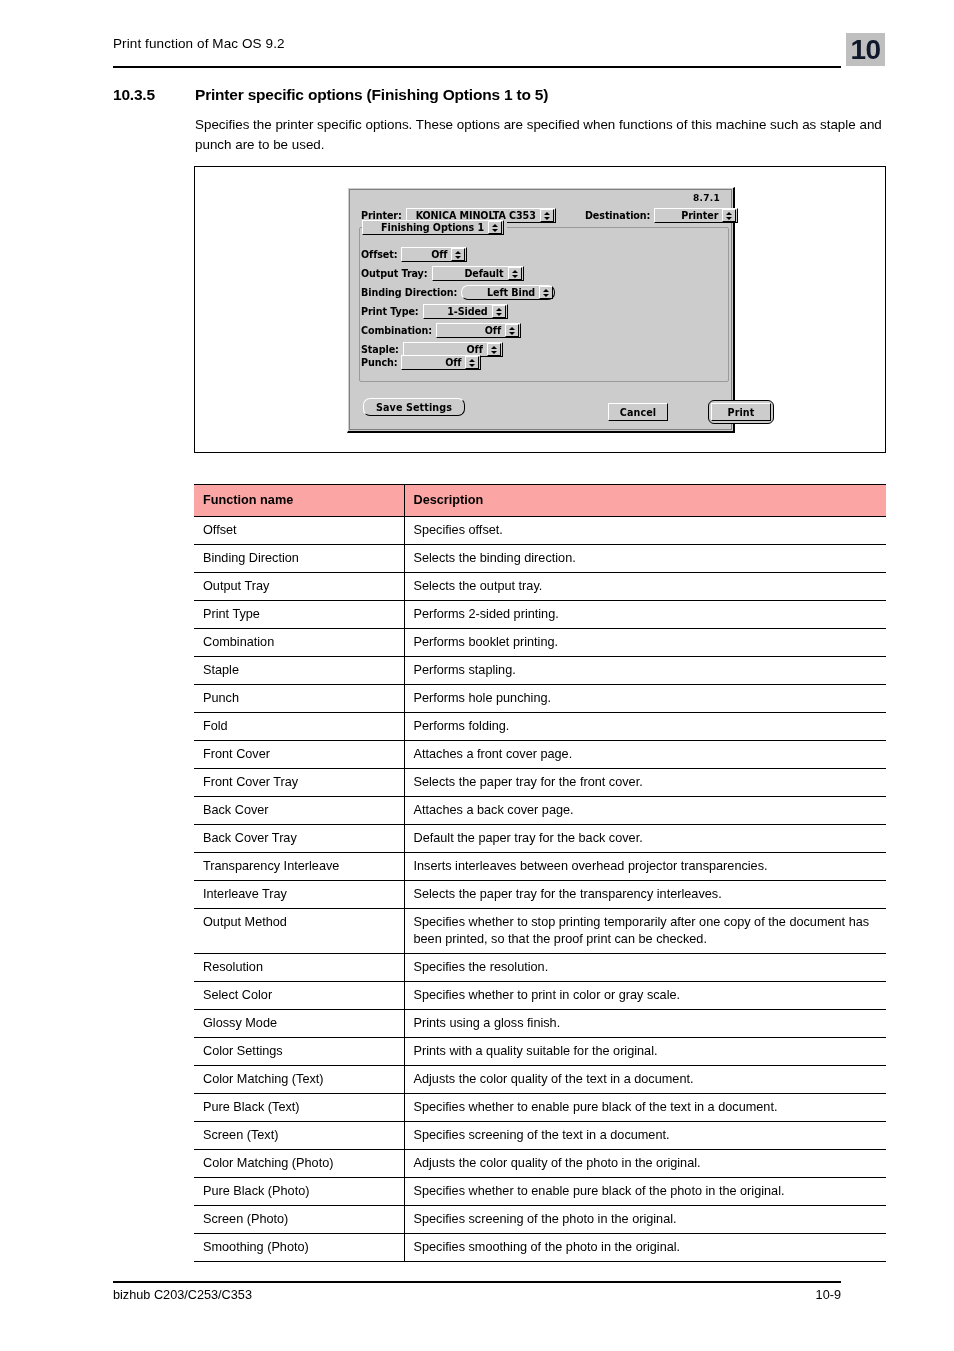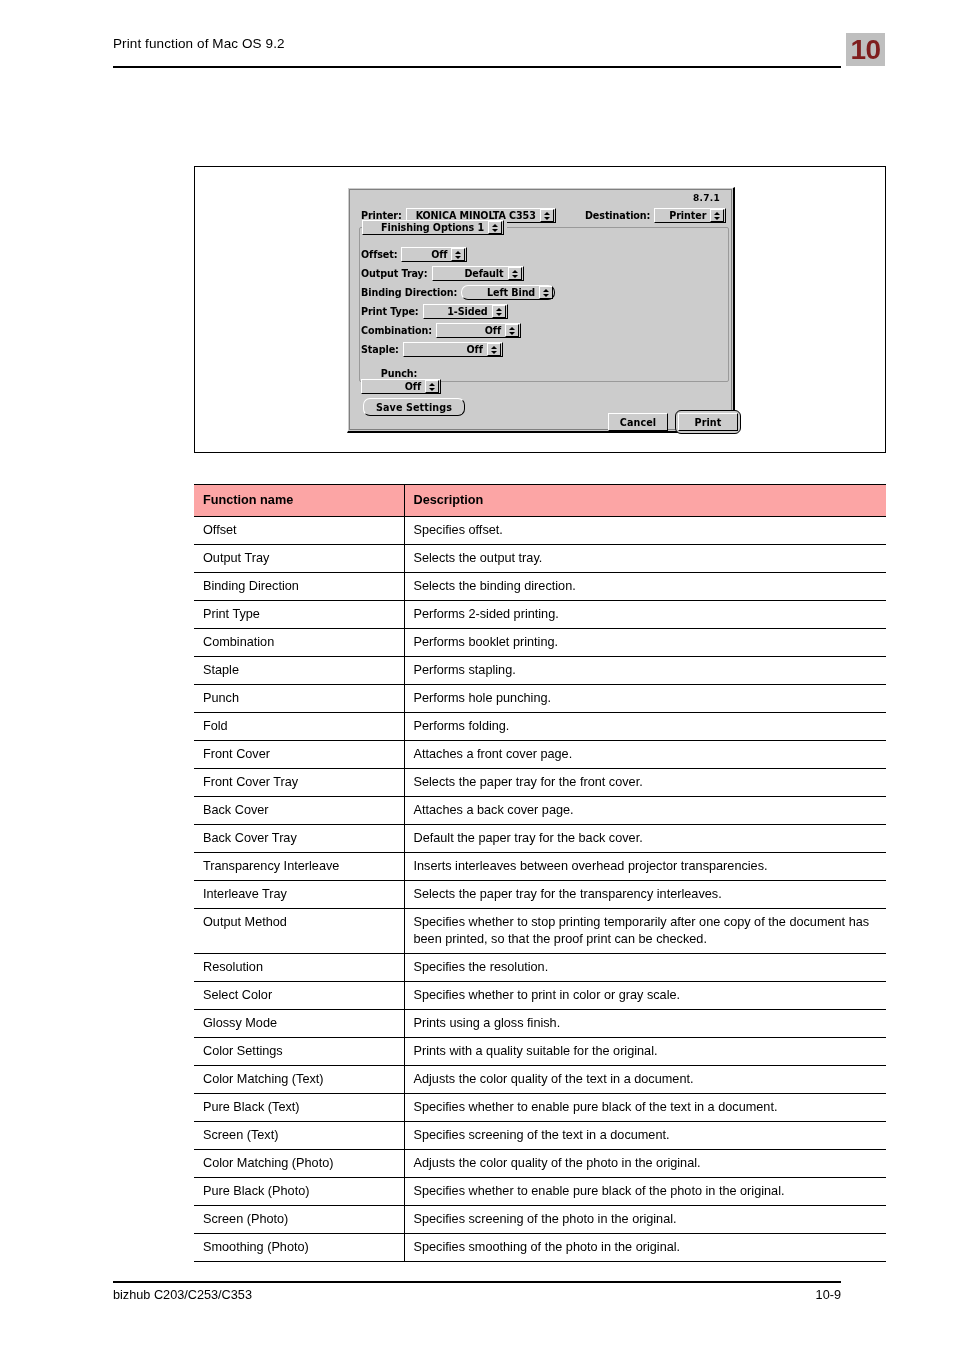--- a/index.html
+++ b/index.html
@@ -44,21 +44,21 @@
     height: 1.6px;
     background: #000000;
   }
   .chapter-badge {
     position: absolute;
     left: 846px;
     top: 33px;
     width: 39px;
     height: 33px;
     background: #bfbfbf;
-    color: #7f1d1d;
+    color: #0f172a;
     font-size: 28px;
     font-weight: bold;
     line-height: 33px;
     text-align: center;
     letter-spacing: -0.5px;
   }
 
   
   .section {
     position: absolute;
@@ -300,20 +300,27 @@
 <body>
 
 <div class="page">
 
   <div class="header">
     <div class="header-title">Print function of Mac OS 9.2</div>
   </div>
   <div class="header-rule"></div>
   <div class="chapter-badge">10</div>
 
+  <div class="section">
+    <div class="section-row">
+      <div class="section-num">10.3.5</div>
+      <div class="section-title">Printer specific options (Finishing Options 1 to 5)</div>
+    </div>
+    <div class="section-body">Specifies the printer specific options. These options are specified when functions of this machine such as staple and punch are to be used.</div>
+  </div>
 
   <div class="figure">
 
     <div class="mac-dialog">
       <div class="mac-inner">
 
         <div class="dlg-version">8.7.1</div>
 
         <div class="dlg-row" style="left:11px; top:18px;">
           <span class="dlg-label">Printer:</span>
@@ -321,21 +328,21 @@
             <span class="popup-value">KONICA MINOLTA C353</span>
             <span class="popup-arrows">
               <span class="arrow-up"></span>
               <span class="arrow-down"></span>
             </span>
           </span>
         </div>
 
         <div class="dlg-row" style="left:235px; top:18px;">
           <span class="dlg-label">Destination:</span>
-          <span class="popup" style="width:72px;">
+          <span class="popup" style="width:84px;">
             <span class="popup-value">Printer</span>
             <span class="popup-arrows">
               <span class="arrow-up"></span>
               <span class="arrow-down"></span>
             </span>
           </span>
         </div>
 
         <div class="group-box"></div>
 
@@ -408,36 +415,36 @@
           <span class="dlg-label">Staple:</span>
           <span class="popup" style="width:100px;">
             <span class="popup-value">Off</span>
             <span class="popup-arrows">
               <span class="arrow-up"></span>
               <span class="arrow-down"></span>
             </span>
           </span>
         </div>
 
-        <div class="dlg-row" style="left:11px; top:178px;flex-direction:column;">
+        <div class="dlg-row" style="left:11px; top:165px;">
           <span class="dlg-label">Punch:</span>
           <span class="popup" style="width:80px;">
             <span class="popup-value">Off</span>
             <span class="popup-arrows">
               <span class="arrow-up"></span>
               <span class="arrow-down"></span>
             </span>
           </span>
         </div>
 
         <div class="dlg-row" style="left:13px; top:208px;">
           <span class="btn" style="width:102px;border-radius:7px;">Save Settings</span>
         </div>
 
-        <div class="dlg-row" style="left:258px; top:220px;">
+        <div class="dlg-row" style="left:258px; top:210px;gap:33px;">
           <span class="btn" style="width:60px;">Cancel</span>
           <span class="btn-default-wrap" style="margin-left:7px;">
             <span class="btn" style="width:60px; display:flex;">Print</span>
           </span>
         </div>
 
       </div>
     </div>
   </div>
 
@@ -448,26 +455,26 @@
           <th>Function name</th>
           <th>Description</th>
         </tr>
       </thead>
       <tbody id="table-body">
           <tr>
             <td>Offset</td>
             <td>Specifies offset.</td>
           </tr>
           <tr>
+            <td>Binding Direction</td>
+            <td>Selects the binding direction.</td>
+          </tr>
+          <tr>
             <td>Output Tray</td>
             <td>Selects the output tray.</td>
-          </tr>
-          <tr>
-            <td>Binding Direction</td>
-            <td>Selects the binding direction.</td>
           </tr>
           <tr>
             <td>Print Type</td>
             <td>Performs 2-sided printing.</td>
           </tr>
           <tr>
             <td>Combination</td>
             <td>Performs booklet printing.</td>
           </tr>
           <tr>

